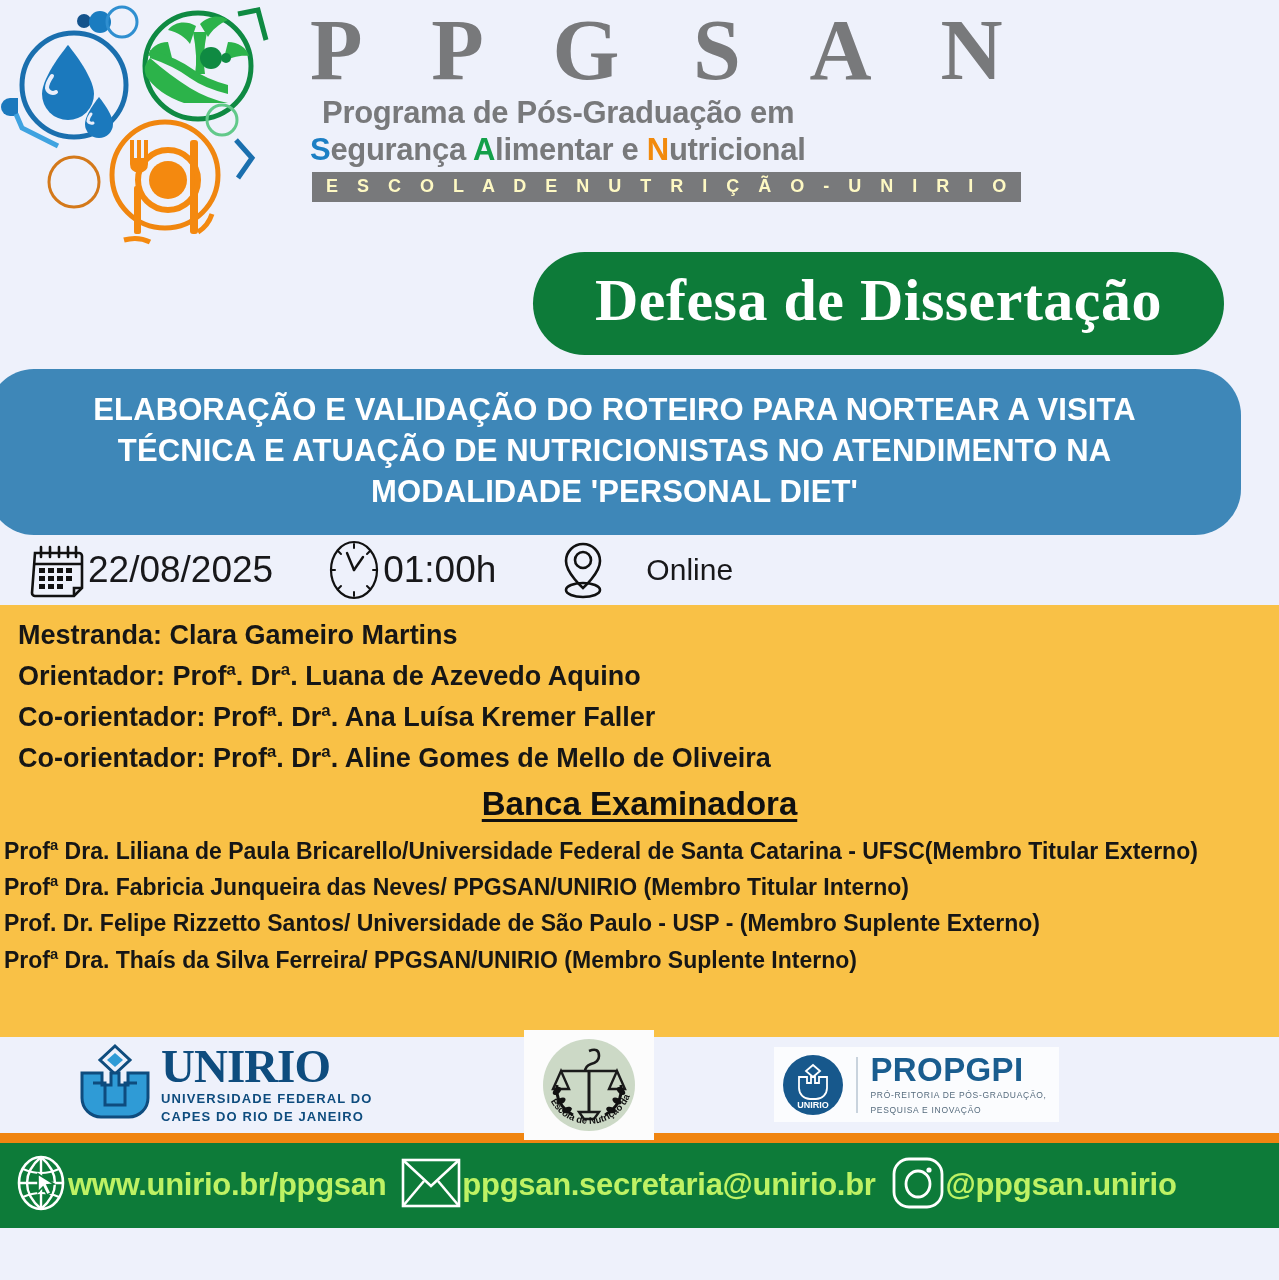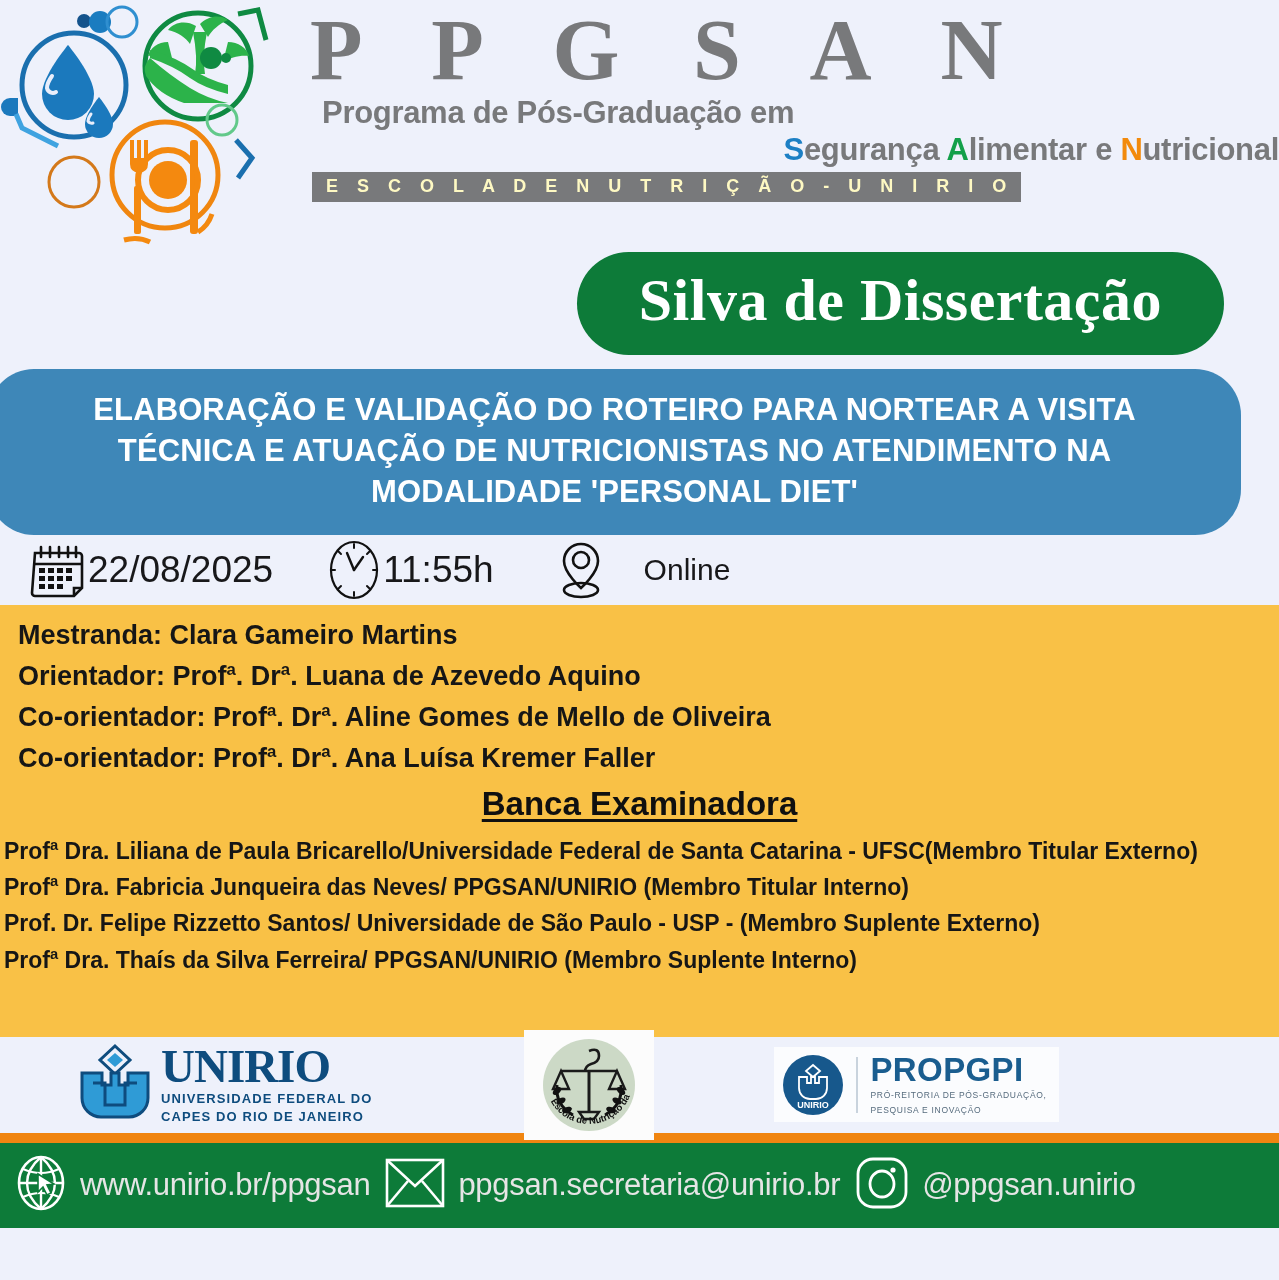--- a/index.html
+++ b/index.html
@@ -50,21 +50,20 @@
     white-space:nowrap;
   }
   .ppgsan-sub2 {
     font-size:31px;
     font-weight:700;
     color:#78797b;
     letter-spacing:-0.3px;
     padding-left:10px;
     margin-top:1px;
     white-space:nowrap;
-    text-align:right;
   }
   .ppgsan-sub2 .c-blue { color:#1c7fc4; }
   .ppgsan-sub2 .c-green { color:#13a04a; }
   .ppgsan-sub2 .c-orange { color:#f28a0c; }
   .ppgsan-band {
     margin-top:4px;
     margin-left:12px;
     background:#78797b;
     color:#fef9c3;
     font-size:18px;
@@ -218,22 +217,22 @@
 
   
   .orange-rule { height:10px; background:#f08511; }
   .green-bar {
     height:85px; background:#0d7b39;
     display:flex; align-items:center;
     padding-left:14px;
   }
   .gb-item { display:flex; align-items:center; }
   .gb-item .gtxt {
-    font-size:31px; font-weight:400; color:#e5e5e5;
-    margin-left:12px; letter-spacing:-0.3px; white-space:nowrap;
+    font-size:31px; font-weight:700; color:#bef264;
+    letter-spacing:-0.3px; white-space:nowrap;
   }
   .gb-gap { width:14px; }
 </style>
 </head>
 <body>
 
 <div class="header">
 
   <div class="logo-marks">
     <svg width="300" height="248" viewBox="0 0 300 248">
@@ -285,21 +284,21 @@
     <div class="ppgsan-sub1">Programa de Pós-Graduação em</div>
     <div class="ppgsan-sub2">
       <span class="c-blue">S</span><span>egurança </span><span class="c-green">A</span><span>limentar e </span><span class="c-orange">N</span><span>utricional</span>
     </div>
     <div class="ppgsan-band">E S C O L A   D E   N U T R I Ç Ã O   -   U N I R I O</div>
   </div>
 </div>
 
 <div class="green-pill-wrap">
   <div class="green-pill">
-    <span>Silva de Dissertação</span>
+    <span>Defesa de Dissertação</span>
   </div>
 </div>
 
 <div class="blue-pill">
   <span>ELABORAÇÃO E VALIDAÇÃO DO ROTEIRO PARA NORTEAR A VISITA</span>
   <span>TÉCNICA E ATUAÇÃO DE NUTRICIONISTAS NO ATENDIMENTO NA</span>
   <span>MODALIDADE 'PERSONAL DIET'</span>
 </div>
 
 <div class="info-row">
@@ -342,21 +341,21 @@
             <path d="M48 31 h4"></path>
           <path d="M13 12 l3 3"></path>
             <path d="M45 12 l-3 3"></path>
             <path d="M13 50 l3 -3"></path>
             <path d="M45 50 l-3 -3"></path>
         </g>
         <path d="M29 31 L22 14" stroke="#111" stroke-width="2.4" stroke-linecap="round" fill="none"></path>
         <path d="M29 31 L38 18" stroke="#111" stroke-width="2.4" stroke-linecap="round" fill="none"></path>
       </svg>
     </span>
-    <span class="txt">11:55h</span>
+    <span class="txt">01:00h</span>
   </div>
 
   <div class="sp2"></div>
 
   <div class="info-item loc">
     <span class="ico">
       <svg width="54" height="62" viewBox="0 0 54 62">
         <path d="M27 5 a17 17 0 0 1 17 17 c0 12 -17 27 -17 27 S10 34 10 22 A17 17 0 0 1 27 5 Z" fill="none" stroke="#111" stroke-width="2.6"></path>
         <circle cx="27" cy="21" r="8" fill="none" stroke="#111" stroke-width="2.6"></circle>
         <ellipse cx="27" cy="51" rx="17" ry="7" fill="none" stroke="#111" stroke-width="2.6"></ellipse>
@@ -368,24 +367,24 @@
 
 <div class="yellow">
 
   <div class="y-line">
     Mestranda: Clara Gameiro Martins
   </div>
   <div class="y-line">
     Orientador: Prof<sup>a</sup>. Dr<sup>a</sup>. Luana de Azevedo Aquino
   </div>
   <div class="y-line">
+    Co-orientador: Prof<sup>a</sup>. Dr<sup>a</sup>. Ana Luísa Kremer Faller
+  </div>
+  <div class="y-line">
     Co-orientador: Prof<sup>a</sup>. Dr<sup>a</sup>. Aline Gomes de Mello de Oliveira
-  </div>
-  <div class="y-line">
-    Co-orientador: Prof<sup>a</sup>. Dr<sup>a</sup>. Ana Luísa Kremer Faller
   </div>
 
   <div class="banca-title">Banca Examinadora</div>
 
   <div class="banca-item">
     Prof<sup>a</sup> Dra. Liliana de Paula Bricarello/Universidade Federal de Santa Catarina - UFSC(Membro Titular Externo)
   </div>
   <div class="banca-item">
     Prof<sup>a</sup> Dra. Fabricia Junqueira das Neves/ PPGSAN/UNIRIO (Membro Titular Interno)
   </div>

